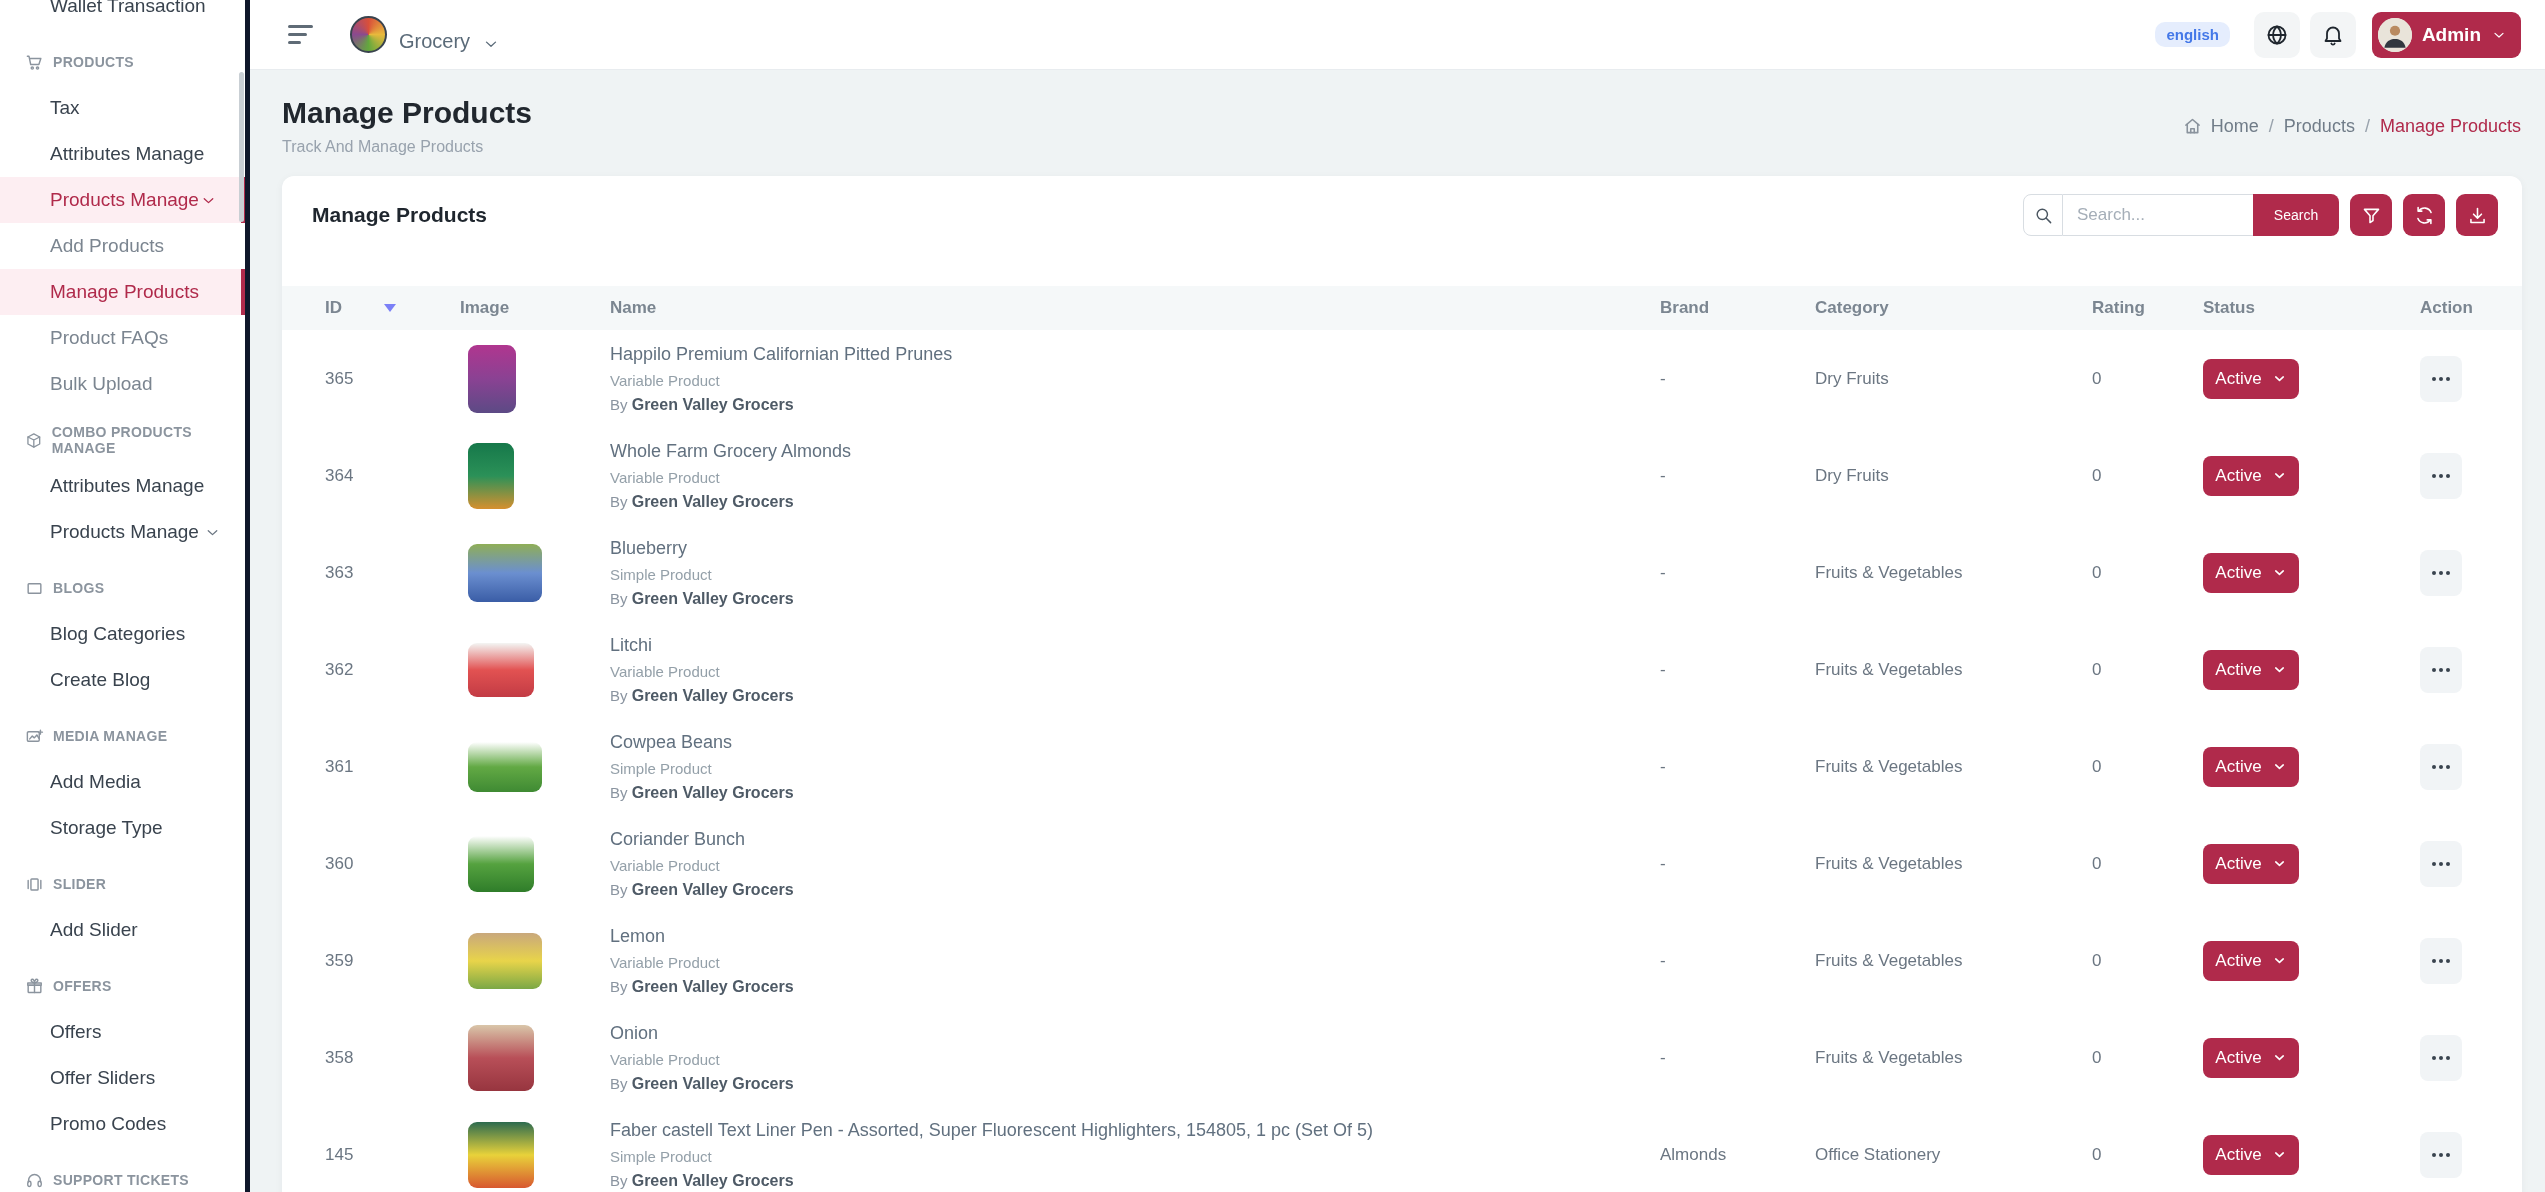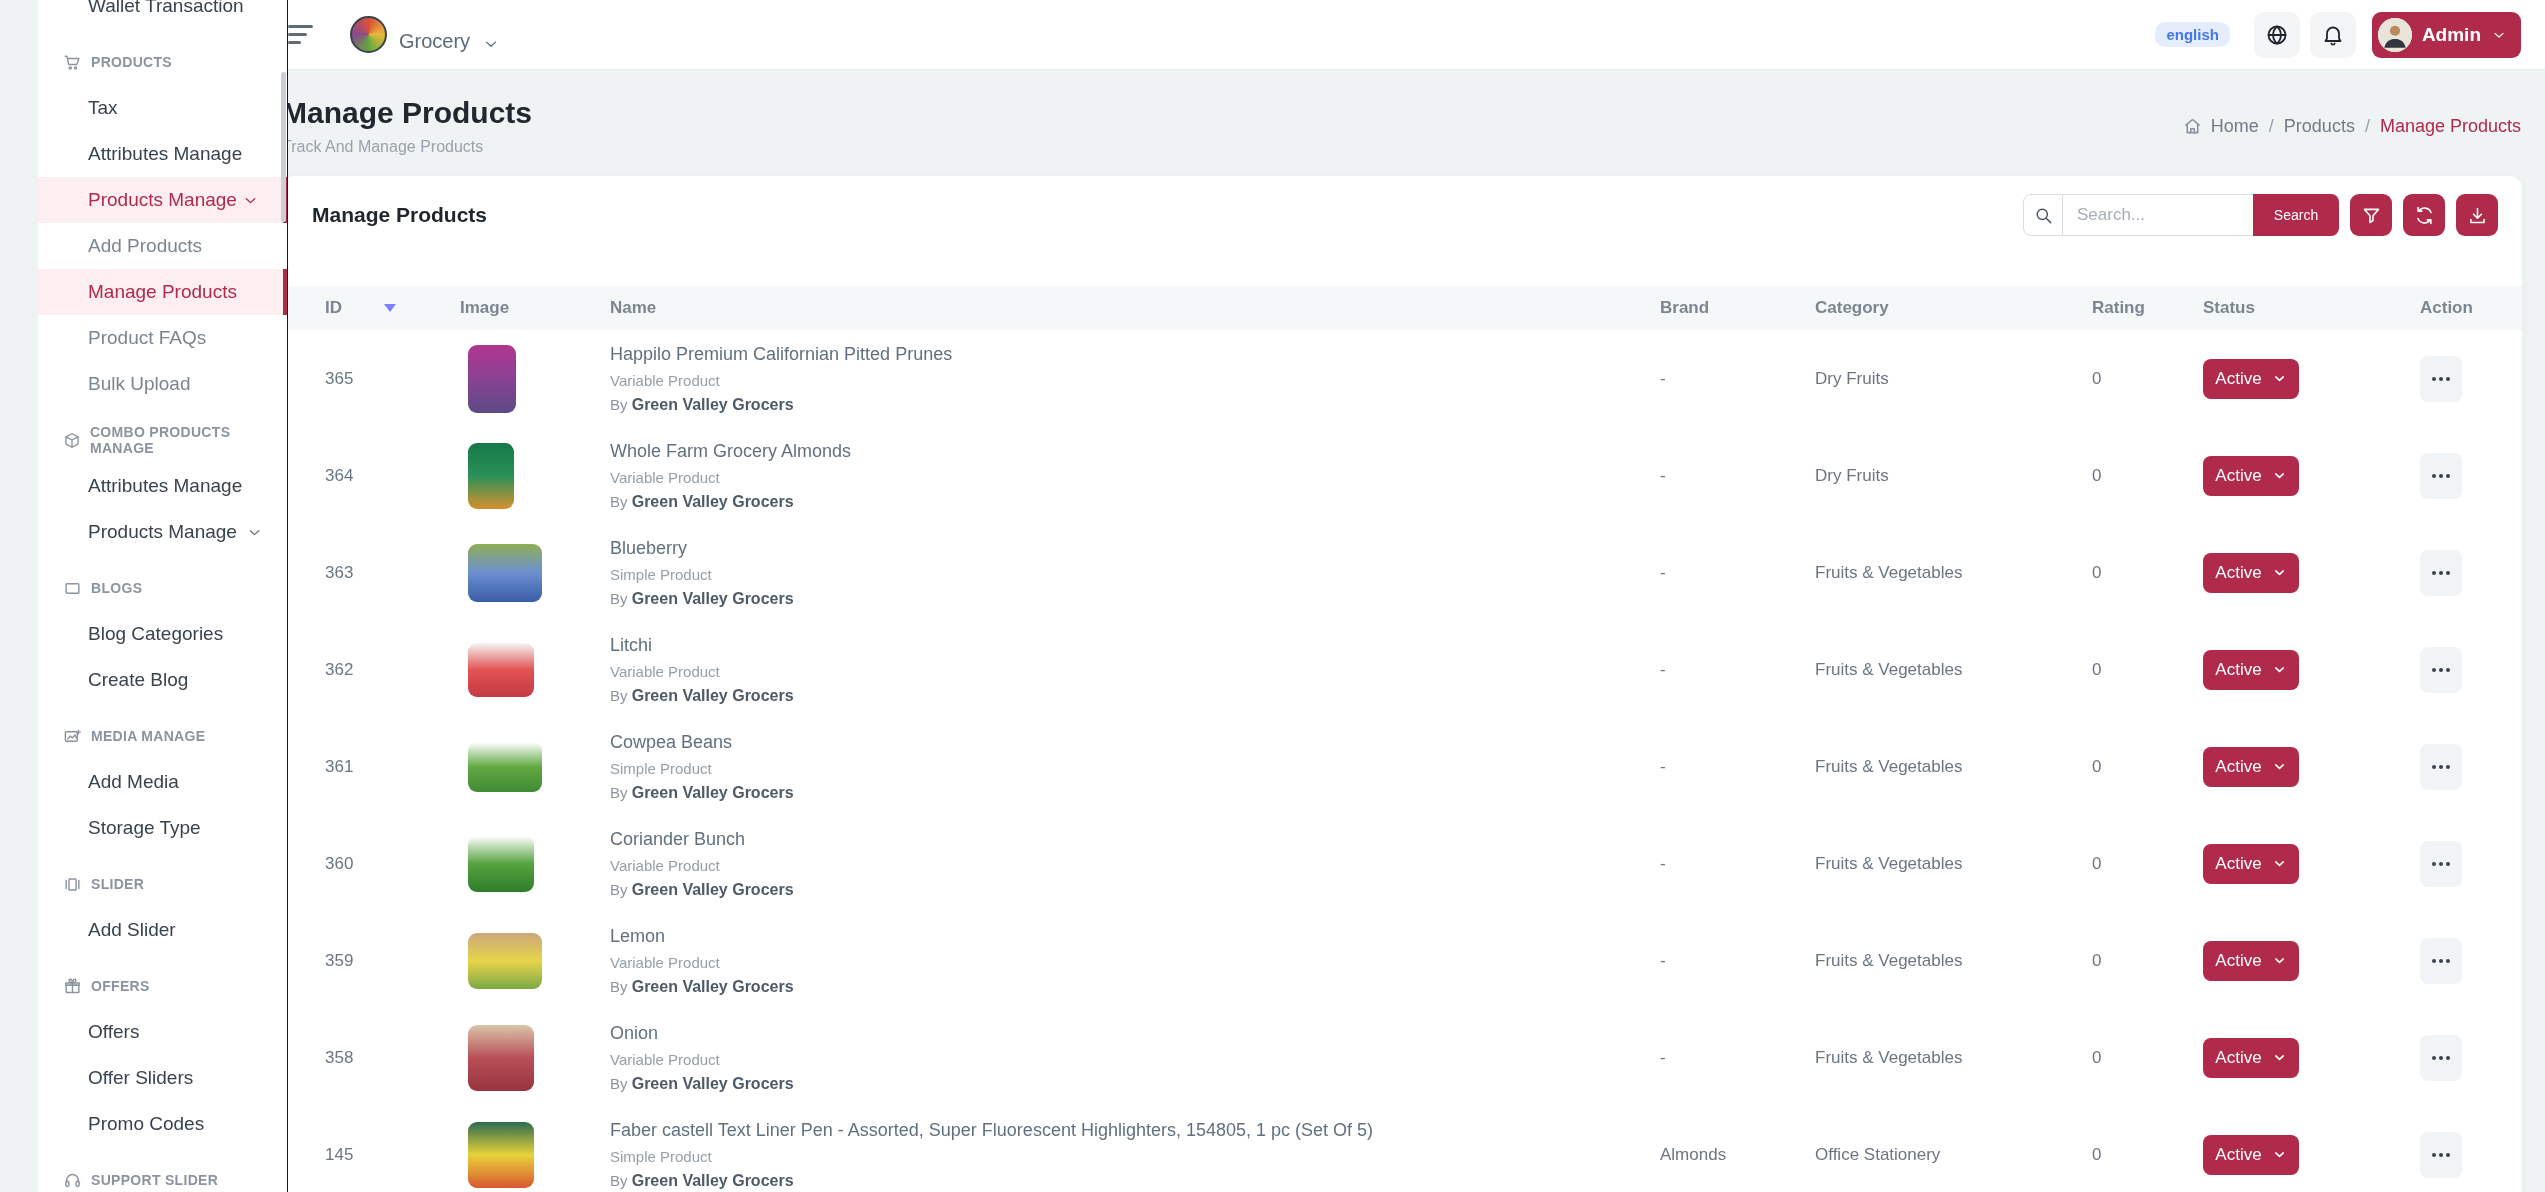--- a/index.html
+++ b/index.html
@@ -1,21 +1,21 @@
 <!DOCTYPE html>
 <html style="--accent: #b02a4b; --accent-bg: #fdeef2; --page-bg: #eff3f4; --sort-caret: #7b80f7;"><head>
 <meta charset="utf-8">
 <style>
   html,body{margin:0;padding:0;width:2545px;height:1192px;overflow:hidden;
     font-family:"Liberation Sans", sans-serif;background:#eff3f4;color:#39434e;}
   *{box-sizing:border-box;}
 
   
   .sidebar{position:absolute;left:0;top:0;bottom:0;width:250px;background:#fff;
-    border-right:1px solid #0f172a;z-index:3;overflow:hidden;margin-left:38px;}
+    border-right:5px solid #0f172a;z-index:3;overflow:hidden;}
   .sb-thumb{position:absolute;right:1px;top:72px;width:5px;height:150px;background:#c9cfd4;border-radius:3px;}
   .side-item{display:flex;align-items:center;height:46px;padding-left:50px;font-size:19px;color:#39434e;cursor:pointer;}
   .side-item.child{color:#7b8590;}
   .side-item.active{background:#fdeef2;color:#b02a4b;border-right:4px solid #b02a4b;}
   .side-item .chev{margin-left:auto;margin-right:24px;width:17px;height:17px;color:#6b7682;}
   .side-item.active .chev{color:#b02a4b;}
   .side-sec{display:flex;align-items:center;gap:9px;height:46px;margin-top:10px;padding-left:25px;
     color:#8b949e;font-size:14px;font-weight:bold;letter-spacing:.3px;}
   .side-sec .ic{width:19px;height:19px;color:#8b949e;}
   .ic svg,.chev svg{width:100%;height:100%;display:block;fill:none;stroke:currentColor;
@@ -224,21 +224,21 @@
         <span>Promo Codes</span>
       </div>
       <div class="side-sec">
         <span class="ic">
           <svg viewBox="0 0 24 24">
             <path d="M4.5 14v-2a7.5 7.5 0 0115 0v2"></path>
             <rect x="3.5" y="13" width="4" height="6.5" rx="2"></rect>
             <rect x="16.5" y="13" width="4" height="6.5" rx="2"></rect>
           </svg>
         </span>
-        <span>SUPPORT SLIDER</span>
+        <span>SUPPORT TICKETS</span>
       </div>
     </nav>
   <div class="sb-thumb"></div>
 </aside>
 
 <header class="topbar">
   <div class="tb-left">
     <div class="hamb">
         <span></span>
         <span></span>

